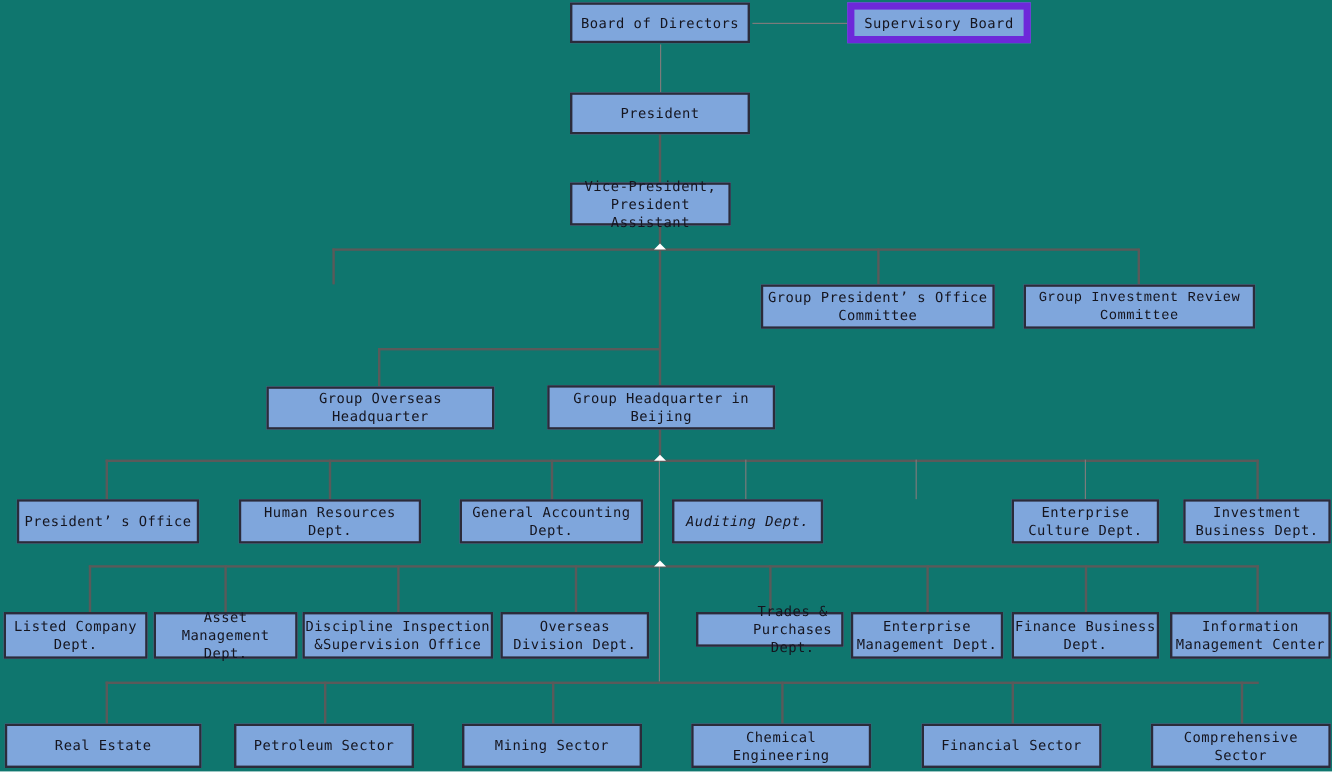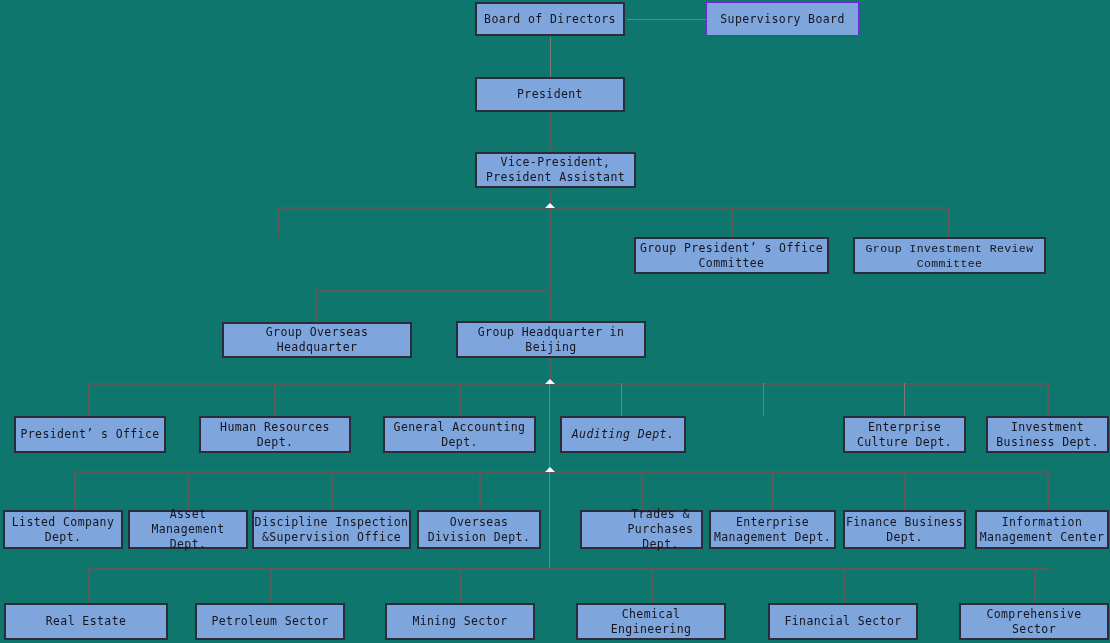--- a/index.html
+++ b/index.html
@@ -28,21 +28,21 @@
     justify-content: center;
     text-align: center;
     color: #15151f;
     font-size: 11.5px;
     line-height: 15px;
     letter-spacing: 0.4px;
     white-space: pre-line;
     z-index: 3;
   }
   .node.light-border {
-    border: 1px solid #6d28d9;
+    border: 6px solid #6d28d9;
     text-align: right;
   }
   .edge {
     position: absolute;
     background: #7b7b7b;
     z-index: 1;
   }
   .edge.h { height: 1px; }
   .edge.v { width: 1px; }
   .edge.thick-h { height: 2px; background: #5a5a5a; }
@@ -127,21 +127,21 @@
   <div class="edge thick-v" style="left:651px; top:568px; height:35px;"></div>
   <div class="edge thick-v" style="left:843px; top:568px; height:35px;"></div>
   <div class="edge thick-v" style="left:1034px; top:568px; height:35px;"></div>
 
   <div class="node" style="left:475px; top:2px; width:150px; height:34px;">Board of Directors</div>
 
   <div class="node light-border" style="left:706px; top:2px; width:153px; height:34px;">Supervisory Board</div>
 
   <div class="node" style="left:475px; top:77px; width:150px; height:35px;">President</div>
 
-  <div class="node" style="left:475px; top:152px; width:161px; height:36px;">Vice-President,
+  <div class="node" style="left:475px; top:152px; width:134px; height:36px;">Vice-President,
 President Assistant</div>
 
   <div class="node" style="left:634px; top:237px; width:195px; height:37px;">Group President’ s Office
 Committee</div>
   <div class="node" style="left:853px; top:237px; width:193px; height:37px;font-family:Liberation Mono, monospace;">Group Investment Review
 Committee</div>
 
   <div class="node" style="left:222px; top:322px; width:190px; height:36px;">Group Overseas Headquarter</div>
   <div class="node" style="left:456px; top:321px; width:190px; height:37px;">Group Headquarter in
 Beijing</div>
@@ -158,21 +158,21 @@
 Business Dept.</div>
 
   <div class="node" style="left:3px; top:510px; width:120px; height:39px;">Listed Company
 Dept.</div>
   <div class="node" style="left:128px; top:510px; width:120px; height:39px;">Asset Management
 Dept.</div>
   <div class="node" style="left:252px; top:510px; width:159px; height:39px;">Discipline Inspection
 &amp;Supervision Office</div>
   <div class="node" style="left:417px; top:510px; width:124px; height:39px;">Overseas
 Division Dept.</div>
-  <div class="node" style="left:580px; top:510px; width:123px; height:39px;padding-left:38px;">Trades &amp;
+  <div class="node" style="left:580px; top:510px; width:123px; height:29px;padding-left:38px;">Trades &amp;
 Purchases Dept.</div>
   <div class="node" style="left:709px; top:510px; width:127px; height:39px;">Enterprise
 Management Dept.</div>
   <div class="node" style="left:843px; top:510px; width:123px; height:39px;">Finance Business
 Dept.</div>
   <div class="node" style="left:975px; top:510px; width:134px; height:39px;">Information
 Management Center</div>
 
   <div class="node" style="left:4px; top:603px; width:164px; height:37px;">Real Estate</div>
   <div class="node" style="left:195px; top:603px; width:150px; height:37px;">Petroleum Sector</div>

